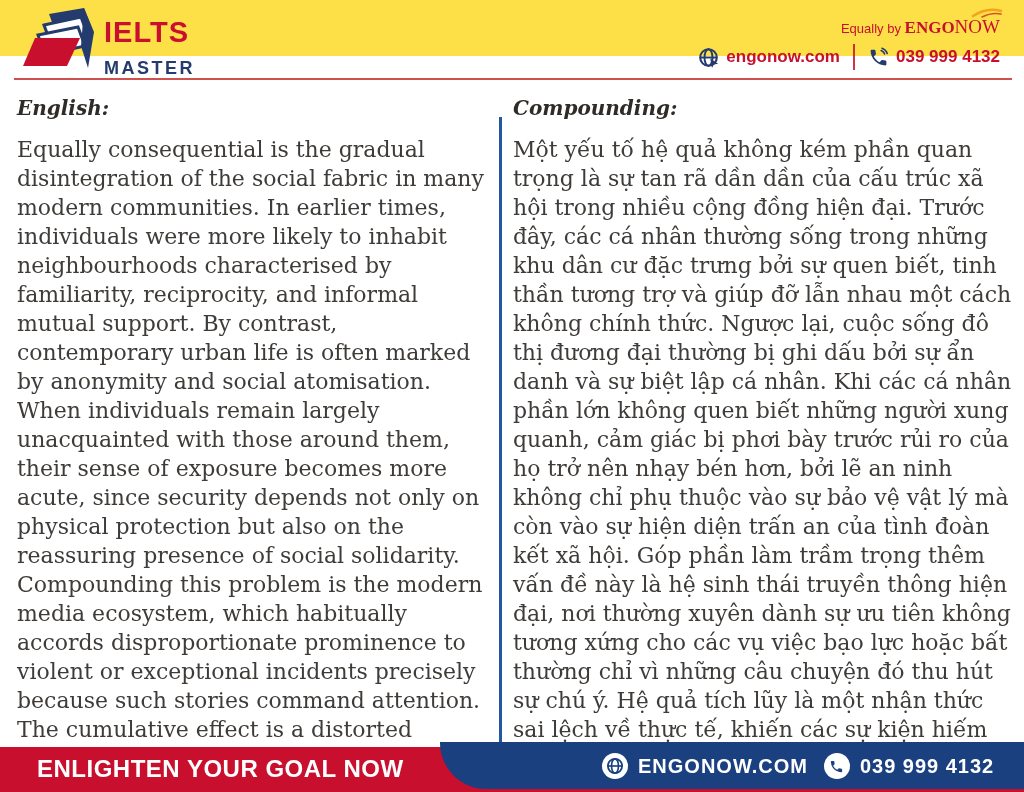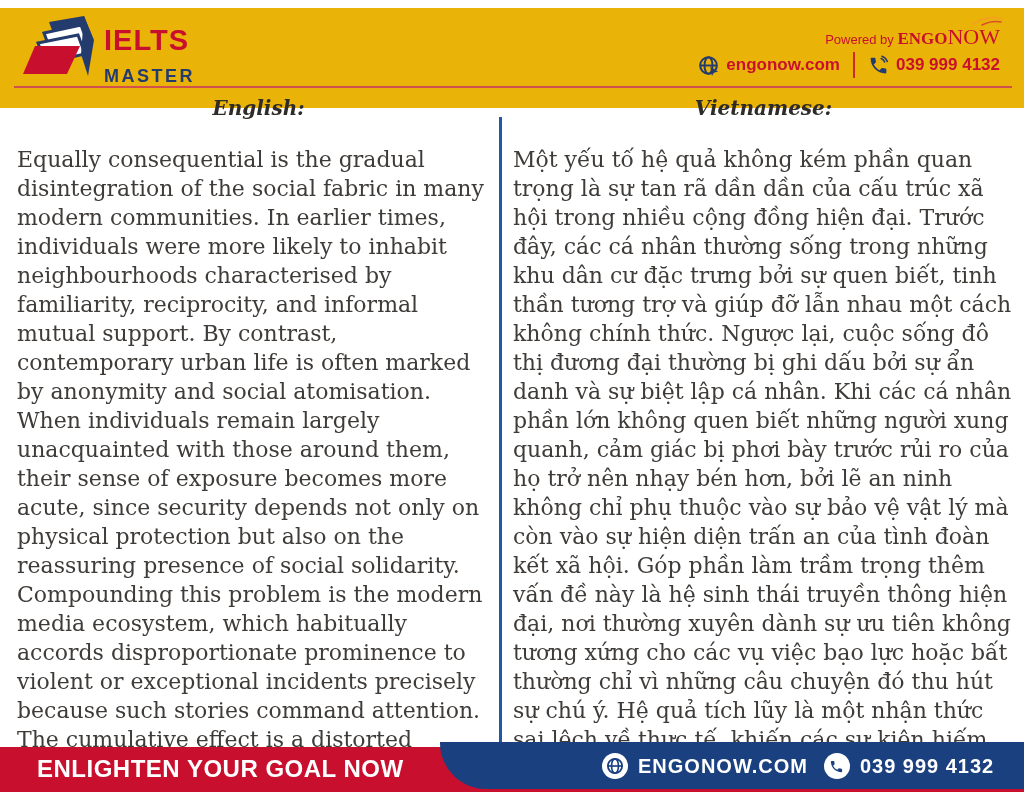--- a/index.html
+++ b/index.html
@@ -5,44 +5,44 @@
   * { margin:0; padding:0; box-sizing:border-box; }
   html,body { width:1024px; height:792px; }
   body {
     position:relative;
     background:#ffffff;
     font-family:"Liberation Sans", sans-serif;
     overflow:hidden;
   }
 
   
-  .header { position:absolute; top:8px; left:0; width:1024px; height:100px; background:#eab308; }
+  .header { position:absolute; top:0; left:0; width:1024px; height:56px; background:#fde047; }
 
   .logo { position:absolute; left:22px; top:6px; display:flex; align-items:flex-start; }
   .logo-mark { width:78px; height:66px; }
   .logo-text { margin-left:4px; margin-top:12px; line-height:1; }
   .logo-ielts { display:block; color:#C8102E; font-weight:800; font-size:29px; letter-spacing:1px; }
   .logo-master { display:block; color:#243B6E; font-weight:700; font-size:18px; letter-spacing:2.5px; margin-top:12px; }
 
   .powered { position:absolute; right:24px; top:16px; color:#C8102E; font-size:13px; white-space:nowrap; }
   .powered .brand-bold { font-family:"Liberation Serif", serif; font-weight:700; font-size:17px; }
-  .powered .brand-light { font-family:"Liberation Serif", serif; font-weight:400; font-size:22px; }
+  .powered .brand-light { font-family:"Liberation Serif", serif; font-weight:400; font-size:19px; }
   .powered .swoosh { position:absolute; right:-4px; top:-11px; }
 
   .contact-row { position:absolute; right:24px; top:44px; display:flex; align-items:center; gap:13px; }
   .contact-item { display:flex; align-items:center; gap:7px; font-weight:700; font-size:17px; color:#C8102E; }
   .contact-sep { width:2px; height:26px; background:#C8102E; opacity:.85; }
 
   .header-rule { position:absolute; top:78px; left:14px; right:12px; height:2px; background:#D05050; }
 
   
   .col { position:absolute; top:96px; font-family:"DejaVu Serif","Liberation Serif",serif; color:#3E3B38; }
   .col-en { left:17px;  width:483px; }
   .col-vi { left:513px; width:501px; }
-  .col-heading { font-weight:700; font-style:italic; font-size:20px; color:#2E2B28; margin-bottom:25px;text-align:center; }
+  .col-heading { font-weight:700; font-style:italic; font-size:20px; color:#2E2B28; margin-bottom:15px; }
   .col-para { font-size:22px; line-height:29px; text-align:left; }
 
   .v-divider { position:absolute; left:499px; top:117px; width:3px; height:631px; background:#2257A4; }
 
   
   .footer-red  { position:absolute; left:0; right:0; top:747px; height:45px; background:#C8102E; }
   .footer-blue { position:absolute; left:440px; right:0; top:742px; bottom:3px; background:#1A4080; border-bottom-left-radius:46px; }
   .footer-slogan {
     position:absolute; left:37px; top:755px; color:#fff;
     font-weight:700; font-size:24px; letter-spacing:.5px; white-space:nowrap;
@@ -67,21 +67,21 @@
       <polygon points="1,60 13,32 58,32 45,60" fill="#C8102E"></polygon>
       <polygon points="62,2 72,26 66,62 59,40" fill="#243B6E"></polygon>
     </svg>
     <div class="logo-text">
       <span class="logo-ielts">IELTS</span>
       <span class="logo-master">MASTER</span>
     </div>
   </div>
 
   <div class="powered">
-    <span>Powered by </span><span class="brand-bold">ENGO</span><span class="brand-light">NOW</span>
+    <span>Equally by </span><span class="brand-bold">ENGO</span><span class="brand-light">NOW</span>
     <svg class="swoosh" width="34" height="13" viewBox="0 0 34 13">
       <path d="M3 11 Q17 2 31 6" stroke="#F2A51A" fill="none" stroke-width="2.6" stroke-linecap="round"></path>
       <path d="M12 12 Q22 7 31 9" stroke="#D94F2B" fill="none" stroke-width="1.6" stroke-linecap="round"></path>
     </svg>
   </div>
 
   <div class="contact-row">
     <div class="contact-item">
       <svg width="21" height="21" viewBox="0 0 24 24">
         <circle cx="12" cy="12" r="9.5" fill="none" stroke="#243B6E" stroke-width="2.4"></circle>
@@ -105,21 +105,21 @@
 </div>
 
 <div class="col col-en">
   <div class="col-heading">English:</div>
   <div class="col-para">Equally consequential is the gradual disintegration of the social fabric in many modern communities. In earlier times, individuals were more likely to inhabit neighbourhoods characterised by familiarity, reciprocity, and informal mutual support. By contrast, contemporary urban life is often marked by anonymity and social atomisation. When individuals remain largely unacquainted with those around them, their sense of exposure becomes more acute, since security depends not only on physical protection but also on the reassuring presence of social solidarity. Compounding this problem is the modern media ecosystem, which habitually accords disproportionate prominence to violent or exceptional incidents precisely because such stories command attention. The cumulative effect is a distorted perception of reality, whereby infrequent yet dramatic events assume an outsized place in the public imagination. In this way, insecurity is generated not merely by lived experience, but also by the social amplification of perceived threat.</div>
 </div>
 
 <div class="v-divider"></div>
 
 <div class="col col-vi">
-  <div class="col-heading">Vietnamese:</div>
+  <div class="col-heading">Compounding:</div>
   <div class="col-para">Một yếu tố hệ quả không kém phần quan trọng là sự tan rã dần dần của cấu trúc xã hội trong nhiều cộng đồng hiện đại. Trước đây, các cá nhân thường sống trong những khu dân cư đặc trưng bởi sự quen biết, tinh thần tương trợ và giúp đỡ lẫn nhau một cách không chính thức. Ngược lại, cuộc sống đô thị đương đại thường bị ghi dấu bởi sự ẩn danh và sự biệt lập cá nhân. Khi các cá nhân phần lớn không quen biết những người xung quanh, cảm giác bị phơi bày trước rủi ro của họ trở nên nhạy bén hơn, bởi lẽ an ninh không chỉ phụ thuộc vào sự bảo vệ vật lý mà còn vào sự hiện diện trấn an của tình đoàn kết xã hội. Góp phần làm trầm trọng thêm vấn đề này là hệ sinh thái truyền thông hiện đại, nơi thường xuyên dành sự ưu tiên không tương xứng cho các vụ việc bạo lực hoặc bất thường chỉ vì những câu chuyện đó thu hút sự chú ý. Hệ quả tích lũy là một nhận thức sai lệch về thực tế, khiến các sự kiện hiếm gặp nhưng kịch tính lại chiếm một vị trí quá lớn trong trí tưởng tượng của công chúng. Theo cách này, sự bất an không chỉ được tạo ra bởi trải nghiệm thực tế, mà còn bởi sự khuếch đại mang tính xã hội về các mối đe dọa được cảm nhận.</div>
 </div>
 
 <div class="footer-red"></div>
 <div class="footer-blue"></div>
 
 <div class="footer-slogan">ENLIGHTEN YOUR GOAL NOW</div>
 
 <div class="footer-contacts">
   <div class="footer-item">

